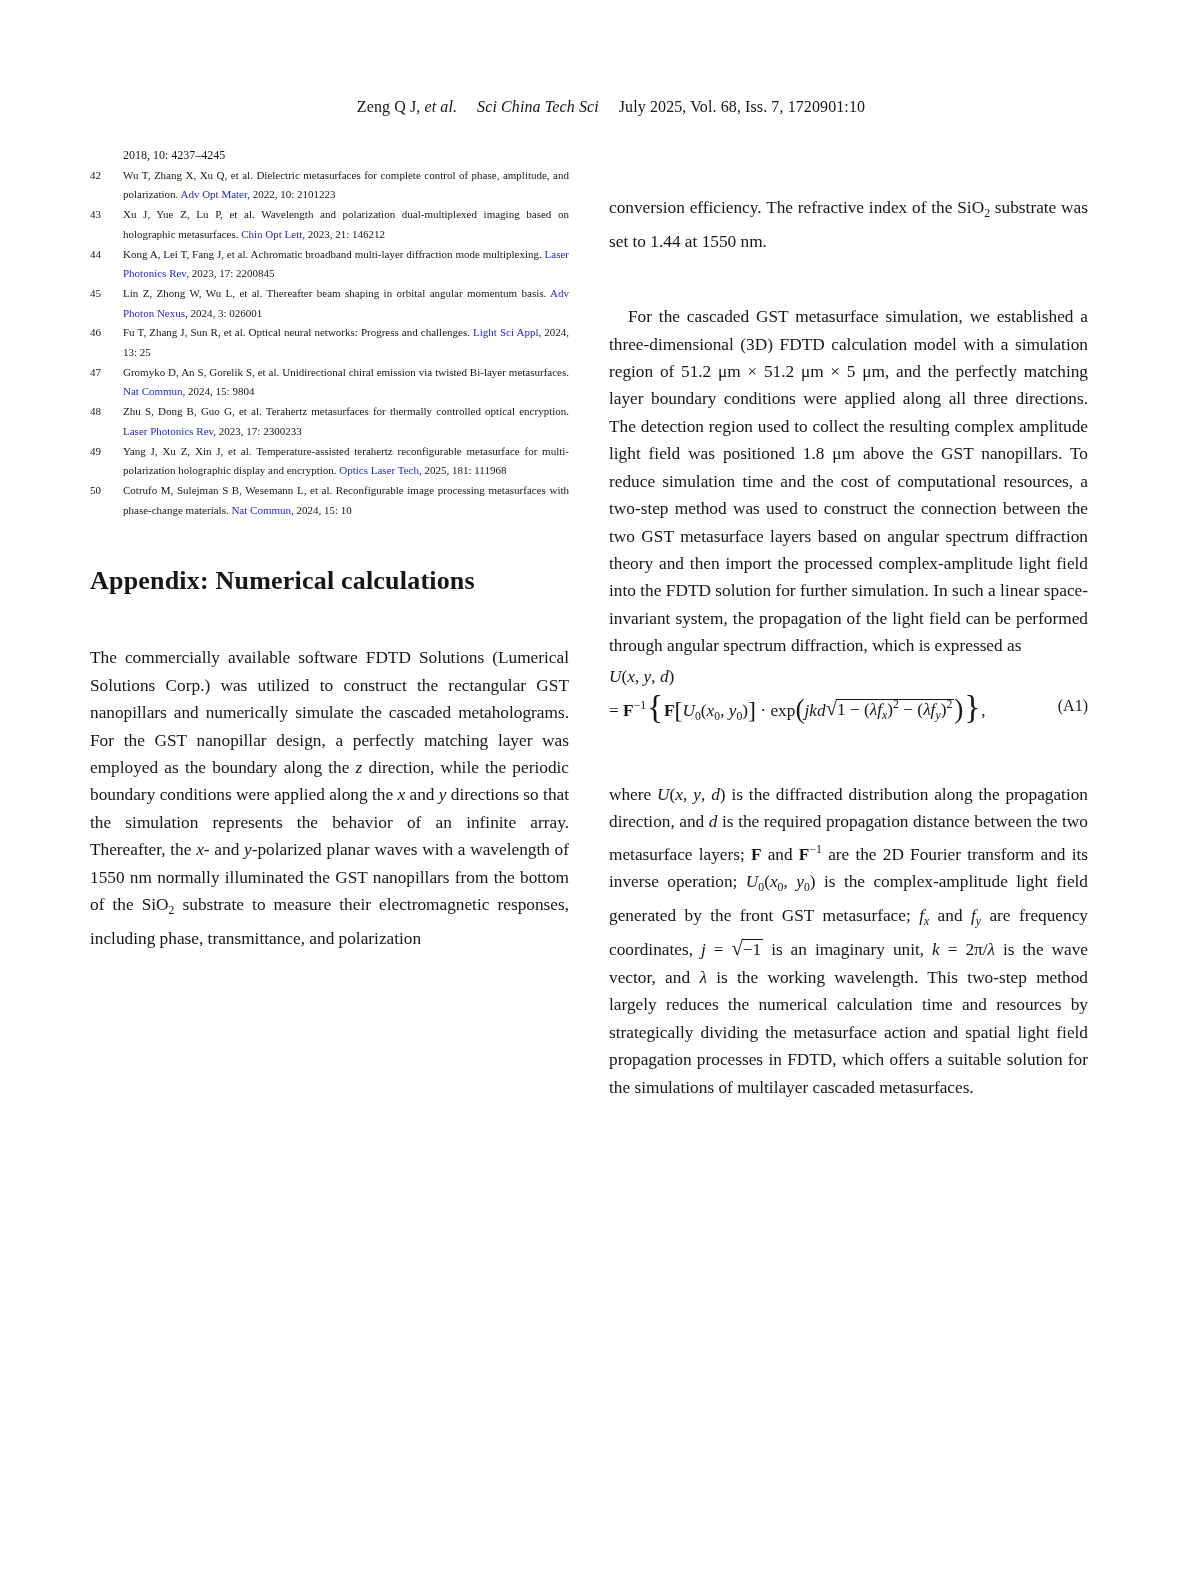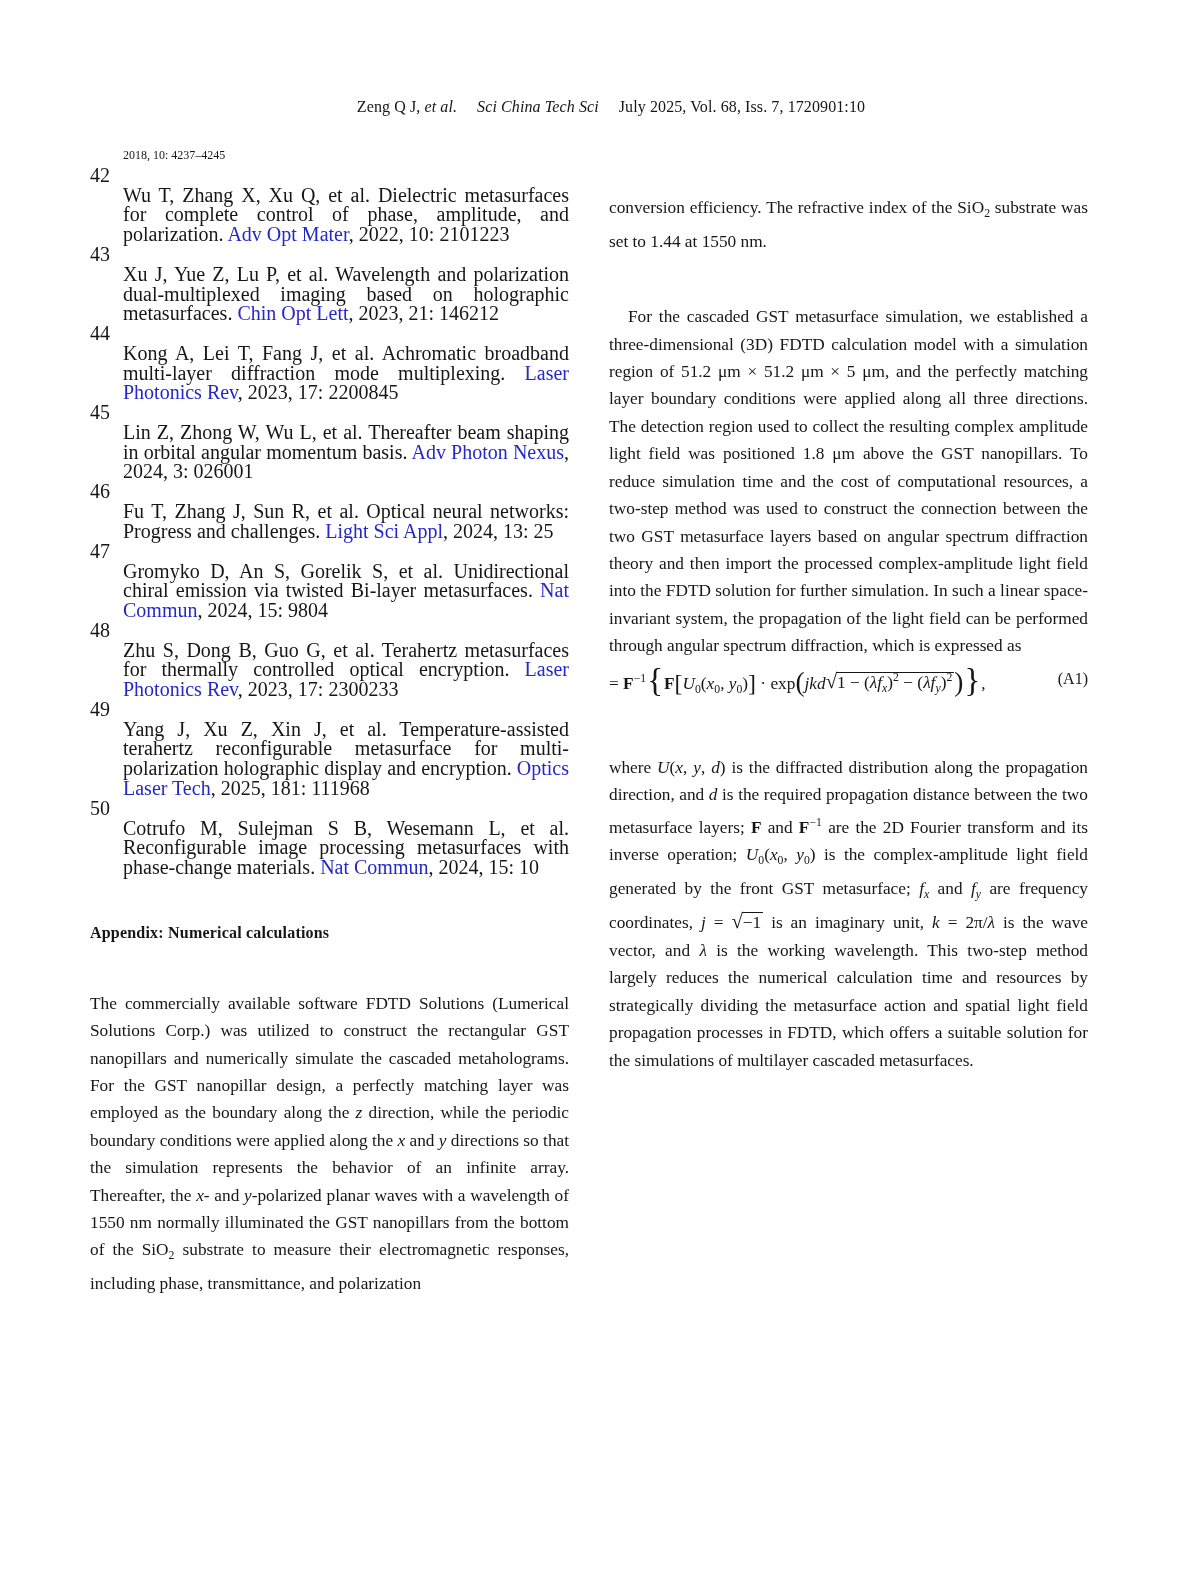--- a/index.html
+++ b/index.html
@@ -15,26 +15,26 @@
   }
   .page-header .it{font-style:italic;}
   .page-header .gap-lg{display:inline-block;width:20px;}
   .columns{
     position:absolute;left:90px;top:146px;width:998px;
     display:flex;gap:40px;align-items:flex-start;
   }
   .col{width:479px;}
   
   .ref-cont{margin-left:33px;font-size:12px;line-height:19.7px;}
-  .ref-item{display:flex;font-size:20px;line-height:19.7px;}
+  .ref-item{display:flex;font-size:11px;line-height:19.7px;}
   .ref-num{flex:0 0 33px;}
-  .ref-text{flex:1;text-align:justify;margin-top:20px;}
+  .ref-text{flex:1;text-align:justify;}
   
   .appendix-heading{
-    font-size:16px;font-weight:bold;margin:46px 0 24px 0;letter-spacing:0.2px;
+    font-size:26px;font-weight:bold;margin:46px 0 24px 0;letter-spacing:0.2px;
   }
   .body-para{font-size:17.3px;line-height:27.4px;text-align:justify;margin-top:48px;}
   .para-indent{text-indent:19px;}
   
   .eq-block{margin:3px 0 4px 0;font-size:17.3px;}
   .eq-line1{line-height:27px;}
   .eq-line2{display:flex;justify-content:space-between;align-items:flex-start;line-height:32px;}
   .eq-label{font-size:16px;}
   
   .st-i{font-style:italic;}
@@ -101,20 +101,21 @@
           </div>
         </div>
       <div class="appendix-heading">Appendix: Numerical calculations</div>
       <div class="body-para"><span>The commercially available software FDTD Solutions (Lumerical Solutions Corp.) was utilized to construct the rectangular GST nanopillars and numerically simulate the cascaded metaholograms. For the GST nanopillar design, a perfectly matching layer was employed as the boundary along the </span><span class="st-i">z</span><span> direction, while the periodic boundary conditions were applied along the </span><span class="st-i">x</span><span> and </span><span class="st-i">y</span><span> directions so that the simulation represents the behavior of an infinite array. Thereafter, the </span><span class="st-i">x</span><span>- and </span><span class="st-i">y</span><span>-polarized planar waves with a wavelength of 1550 nm normally illuminated the GST nanopillars from the bottom of the SiO</span><span class="st-sub">2</span><span> substrate to measure their electromagnetic responses, including phase, transmittance, and polarization</span></div>
     </div>
 
     <div class="col">
       <div class="body-para"><span>conversion efficiency. The refractive index of the SiO</span><span class="st-sub">2</span><span> substrate was set to 1.44 at 1550 nm.</span></div>
       <div class="body-para para-indent"><span>For the cascaded GST metasurface simulation, we established a three-dimensional (3D) FDTD calculation model with a simulation region of 51.2 μm × 51.2 μm × 5 μm, and the perfectly matching layer boundary conditions were applied along all three directions. The detection region used to collect the resulting complex amplitude light field was positioned 1.8 μm above the GST nanopillars. To reduce simulation time and the cost of computational resources, a two-step method was used to construct the connection between the two GST metasurface layers based on angular spectrum diffraction theory and then import the processed complex-amplitude light field into the FDTD solution for further simulation. In such a linear space-invariant system, the propagation of the light field can be performed through angular spectrum diffraction, which is expressed as</span></div>
       <div class="eq-block">
+        <div class="eq-line1"><span class="st-i">U</span><span>(</span><span class="st-i">x</span><span>, </span><span class="st-i">y</span><span>, </span><span class="st-i">d</span><span>)</span></div>
         <div class="eq-line2">
           <span><span>= </span><span class="st-b">F</span><span class="st-sup">−1</span><span class="st-brace">{</span><span class="st-b">F</span><span class="st-brk">[</span><span class="st-i">U</span><span class="st-sub">0</span><span>(</span><span class="st-i">x</span><span class="st-sub">0</span><span>, </span><span class="st-i">y</span><span class="st-sub">0</span><span>)</span><span class="st-brk">]</span><span> · exp</span><span class="st-paren">(</span><span class="st-i">jkd</span><span class="st-rad">√</span><span class="st-sqrt"><span>1 − (</span><span class="st-i">λf</span><span class="st-isub">x</span><span>)</span><span class="st-sup">2</span><span> − (</span><span class="st-i">λf</span><span class="st-isub">y</span><span>)</span><span class="st-sup">2</span></span><span class="st-paren">)</span><span class="st-brace">}</span><span>,</span></span>
           <span class="eq-label">(A1)</span>
         </div>
       </div>
       <div class="body-para"><span>where </span><span class="st-i">U</span><span>(</span><span class="st-i">x</span><span>, </span><span class="st-i">y</span><span>, </span><span class="st-i">d</span><span>) is the diffracted distribution along the propagation direction, and </span><span class="st-i">d</span><span> is the required propagation distance between the two metasurface layers; </span><span class="st-b">F</span><span> and </span><span class="st-b">F</span><span class="st-sup">−1</span><span> are the 2D Fourier transform and its inverse operation; </span><span class="st-i">U</span><span class="st-sub">0</span><span>(</span><span class="st-i">x</span><span class="st-sub">0</span><span>, </span><span class="st-i">y</span><span class="st-sub">0</span><span>) is the complex-amplitude light field generated by the front GST metasurface; </span><span class="st-i">f</span><span class="st-isub">x</span><span> and </span><span class="st-i">f</span><span class="st-isub">y</span><span> are frequency coordinates, </span><span class="st-i">j</span><span> = </span><span class="st-rad">√</span><span class="st-sqrt"><span>−1</span></span><span> is an imaginary unit, </span><span class="st-i">k</span><span> = 2π/</span><span class="st-i">λ</span><span> is the wave vector, and </span><span class="st-i">λ</span><span> is the working wavelength. This two-step method largely reduces the numerical calculation time and resources by strategically dividing the metasurface action and spatial light field propagation processes in FDTD, which offers a suitable solution for the simulations of multilayer cascaded metasurfaces.</span></div>
     </div>
 
   </div>
 </div>

